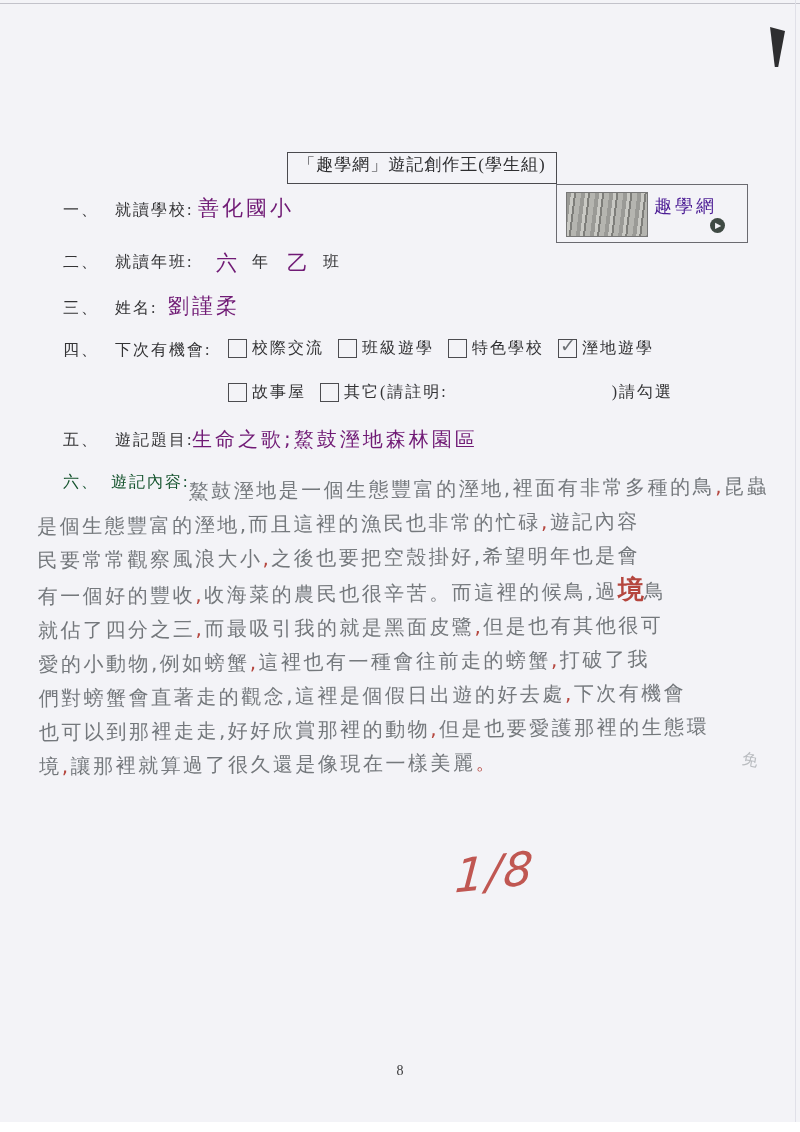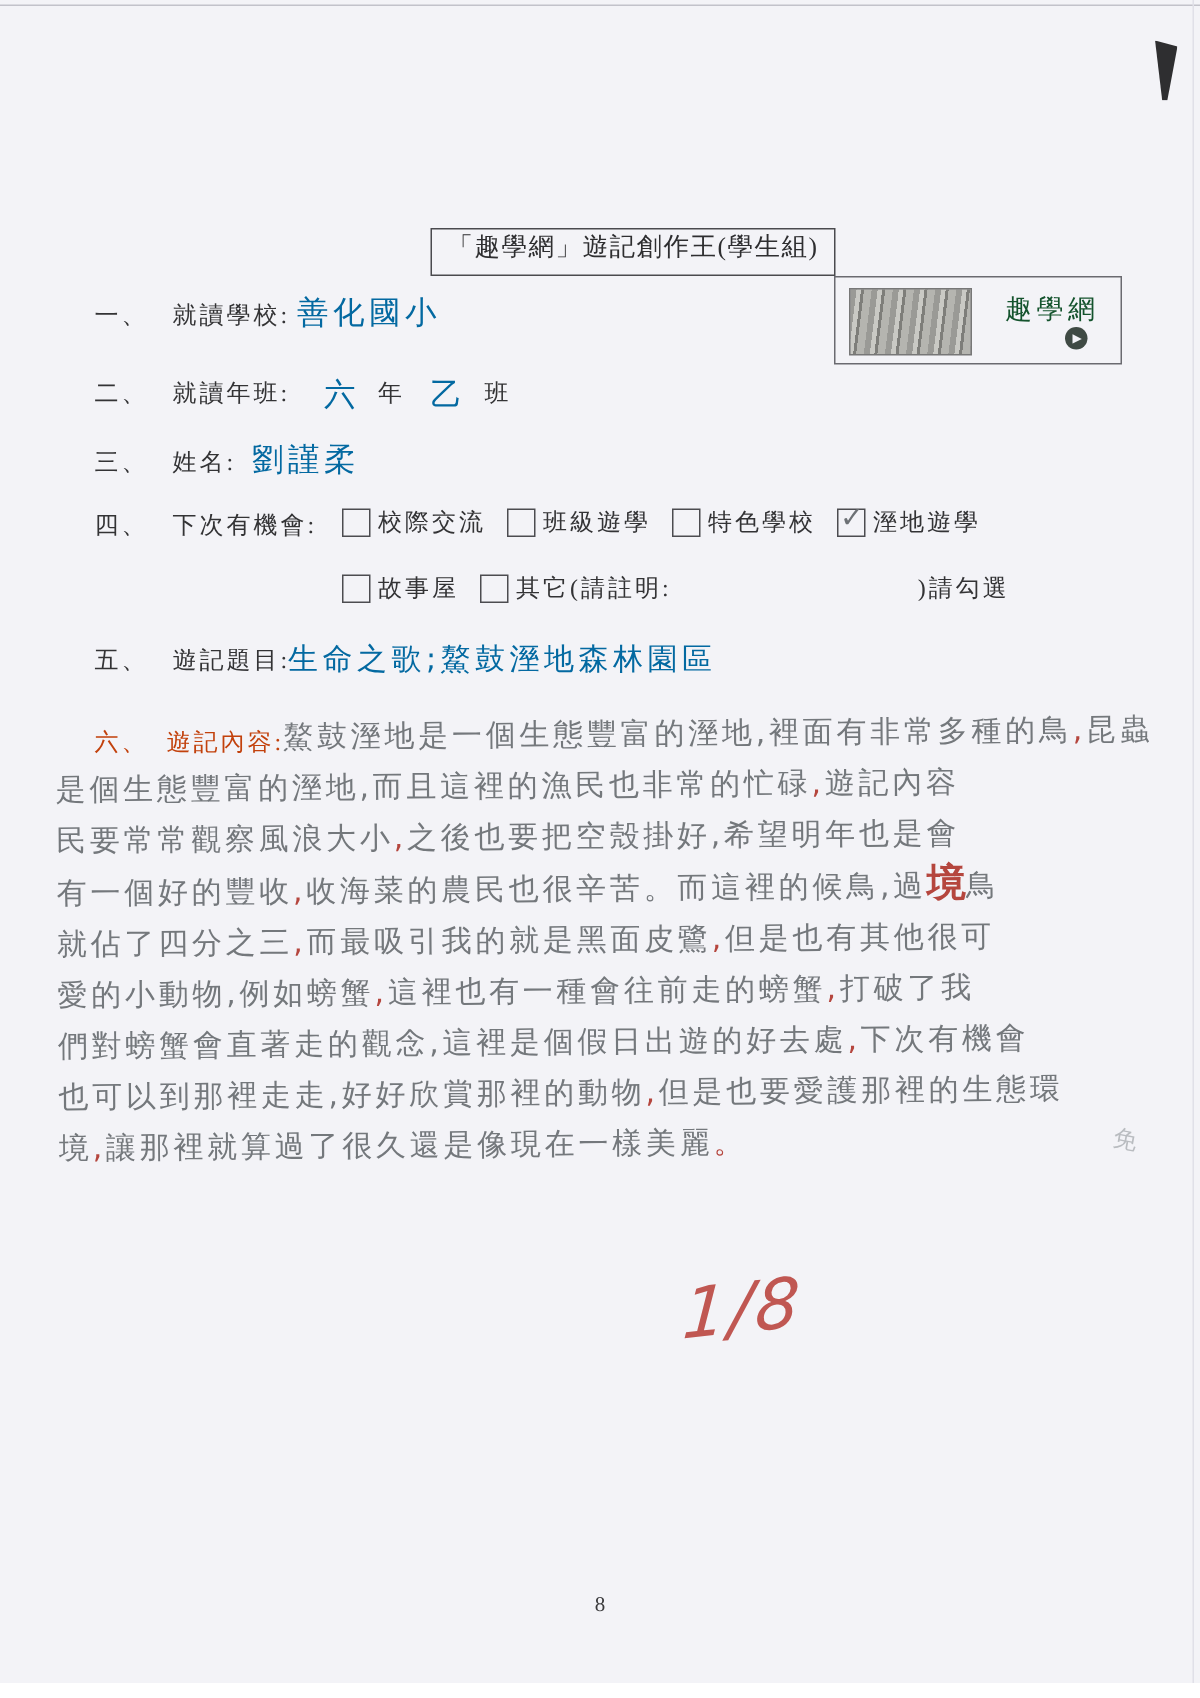--- a/index.html
+++ b/index.html
@@ -10,44 +10,44 @@
   .paper-edge-right{position:absolute;right:4px;top:0;width:1px;height:1122px;background:#e0e0e8;}
   .wedge{position:absolute;left:768px;top:27px;width:17px;height:40px;background:#2e2e30;
          clip-path:polygon(12% 0,100% 10%,60% 100%,40% 100%);}
   .title-box{position:absolute;left:287px;top:152px;width:268px;height:30px;
              border:1.5px solid #4a4a4e;display:flex;align-items:flex-start;justify-content:center;
              font-size:17px;color:#2e2e30;letter-spacing:1px;background:transparent;}
   .logo-box{position:absolute;left:556px;top:184px;width:190px;height:57px;border:1px solid #6a6a70;}
   .logo-thumb{position:absolute;left:9px;top:7px;width:80px;height:43px;background:
       repeating-linear-gradient(97deg,#9a9a96 0 4px,#c9c9c4 4px 7px,#7e7e7a 7px 9px,#b5b5b0 9px 14px),
       linear-gradient(#8b8b88,#8b8b88);border:1px solid #777;}
-  .logo-name{position:absolute;right:14px;top:9px;font-size:18px;color:#14532d;letter-spacing:3px;text-align:center;}
+  .logo-name{position:absolute;right:30px;top:9px;font-size:18px;color:#4c1d95;letter-spacing:3px;text-align:center;}
   .logo-play{position:absolute;right:22px;top:33px;width:15px;height:15px;border-radius:50%;
              background:#3f4a44;color:#f3f3f7;font-size:8px;display:flex;align-items:center;
              justify-content:center;padding-left:1px;box-sizing:border-box;}
   .row{position:absolute;left:0;width:800px;font-size:16px;color:#333335;letter-spacing:2px;}
   .row .no{position:absolute;left:63px;}
   .row .lab{position:absolute;left:115px;}
-  .hand{font-family:"DejaVu Sans",sans-serif;color:#0369a1;font-weight:400;}
+  .hand{font-family:"DejaVu Sans",sans-serif;color:#701a75;font-weight:400;}
   .hv{position:absolute;font-size:21px;letter-spacing:3px;}
   .opt-row{position:absolute;display:flex;align-items:center;}
   .opt{display:flex;align-items:center;margin-right:14px;}
   .cbox{width:17px;height:17px;border:1.4px solid #4c4c50;margin-right:5px;position:relative;
         background:transparent;flex:none;}
   .cbox .mark{position:absolute;left:1px;top:-6px;font-family:"DejaVu Sans",sans-serif;
         color:#6d7175;font-size:19px;font-weight:700;}
   .olabel{font-size:16px;color:#333335;letter-spacing:2px;}
   .spacer{display:inline-block;width:150px;}
   #content-lines{position:absolute;left:38px;top:472px;width:735px;transform:rotate(-0.5deg);}
   .hand-line{font-family:"DejaVu Sans",sans-serif;color:#74787c;font-size:20px;
              letter-spacing:2.5px;line-height:34px;white-space:nowrap;}
   .hand-line:first-child{text-indent:152px;}
   .seg-r{color:#b5463e;}
   .seg-r.big{font-size:26px;font-weight:700;letter-spacing:0;}
-  .content-label{position:absolute;left:63px;top:485px;font-size:16px;color:#c2410c;letter-spacing:2px;text-align:center;}
+  .content-label{position:absolute;left:63px;top:472px;font-size:16px;color:#14532d;letter-spacing:2px;text-align:center;}
   .score{position:absolute;left:455px;top:845px;color:#c05752;font-size:46px;
          font-family:"DejaVu Sans",sans-serif;font-style:italic;transform:rotate(-6deg) skewX(-10deg);
          letter-spacing:2px;}
   .pagenum{position:absolute;left:0;top:1063px;width:800px;text-align:center;font-size:14px;color:#3a3a3c;}
   .smudge{position:absolute;left:742px;top:750px;color:#b9bcc0;font-size:16px;
           font-family:"DejaVu Sans",sans-serif;transform:rotate(10deg);}
 </style>
 </head>
 <body>
 

